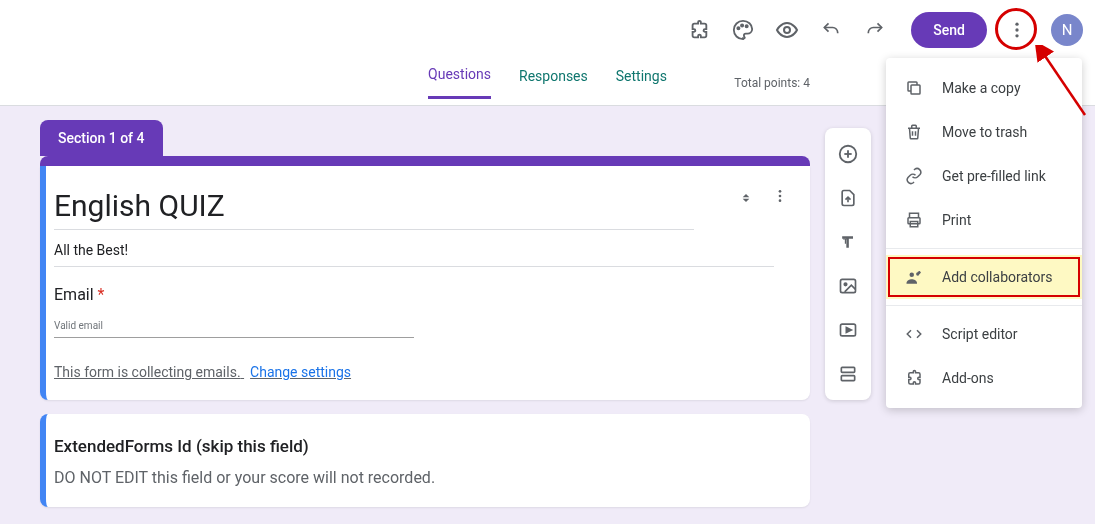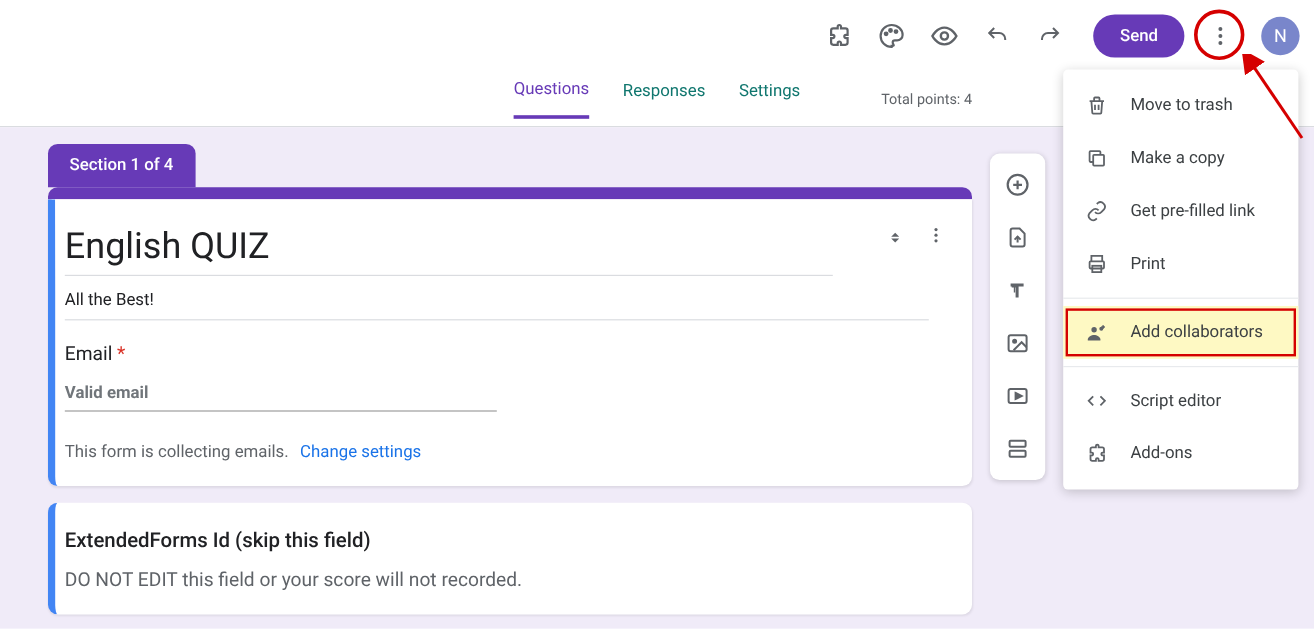--- a/index.html
+++ b/index.html
@@ -135,31 +135,31 @@
     width: 720px;
     margin-bottom: 18px;
   }
   .email-label {
     font-size: 16px;
     color: #202124;
     margin-bottom: 16px;
   }
   .email-label .req { color: #d93025; }
   .email-input {
-    font-size: 14px;
+    font-size: 10px;
     color: #70757a;
     border-bottom: 1px solid #9e9e9e;
     padding-bottom: 6px;
     width: 360px;
     margin-bottom: 26px;
-    font-weight: bold;
   }
   .collect-row {
     font-size: 14px;
     color: #5f6368;
+    text-decoration: underline;
   }
   .collect-row a { color: #1a73e8; cursor: pointer; margin-left: 6px; }
 
   .card-icons {
     position: absolute;
     top: 22px; right: 22px;
     display: flex; gap: 18px;
     color: #5f6368;
   }
 
@@ -373,37 +373,37 @@
         <rect x="4" y="4" width="16" height="6" rx="1"></rect>
         <rect x="4" y="14" width="16" height="6" rx="1"></rect>
       </svg>
   </div>
 </div>
 
 <div class="dropdown">
   <div class="menu-item">
     <span class="mi-icon">
       <svg width="18" height="18" viewBox="0 0 24 24" fill="none" stroke="currentColor" stroke-width="2">
+          <rect x="8" y="8" width="12" height="12" rx="1"></rect>
+          <path d="M16 8V5a1 1 0 0 0-1-1H5a1 1 0 0 0-1 1v10a1 1 0 0 0 1 1h3"></path>
+        </svg>
+    </span>
+    <span>Make a copy</span>
+  </div>
+  <div class="menu-item">
+    <span class="mi-icon">
+      <svg width="18" height="18" viewBox="0 0 24 24" fill="none" stroke="currentColor" stroke-width="2">
           <path d="M4 7h16"></path>
           <path d="M10 11v6"></path>
           <path d="M14 11v6"></path>
           <path d="M6 7l1 13a1 1 0 0 0 1 1h8a1 1 0 0 0 1-1l1-13"></path>
           <path d="M9 7V4a1 1 0 0 1 1-1h4a1 1 0 0 1 1 1v3"></path>
         </svg>
     </span>
     <span>Move to trash</span>
-  </div>
-  <div class="menu-item">
-    <span class="mi-icon">
-      <svg width="18" height="18" viewBox="0 0 24 24" fill="none" stroke="currentColor" stroke-width="2">
-          <rect x="8" y="8" width="12" height="12" rx="1"></rect>
-          <path d="M16 8V5a1 1 0 0 0-1-1H5a1 1 0 0 0-1 1v10a1 1 0 0 0 1 1h3"></path>
-        </svg>
-    </span>
-    <span>Make a copy</span>
   </div>
   <div class="menu-item">
     <span class="mi-icon">
       <svg width="18" height="18" viewBox="0 0 24 24" fill="none" stroke="currentColor" stroke-width="2">
           <path d="M10 13a5 5 0 0 0 7 0l3-3a5 5 0 0 0-7-7l-1 1"></path>
           <path d="M14 11a5 5 0 0 0-7 0l-3 3a5 5 0 0 0 7 7l1-1"></path>
         </svg>
     </span>
     <span>Get pre-filled link</span>
   </div>

